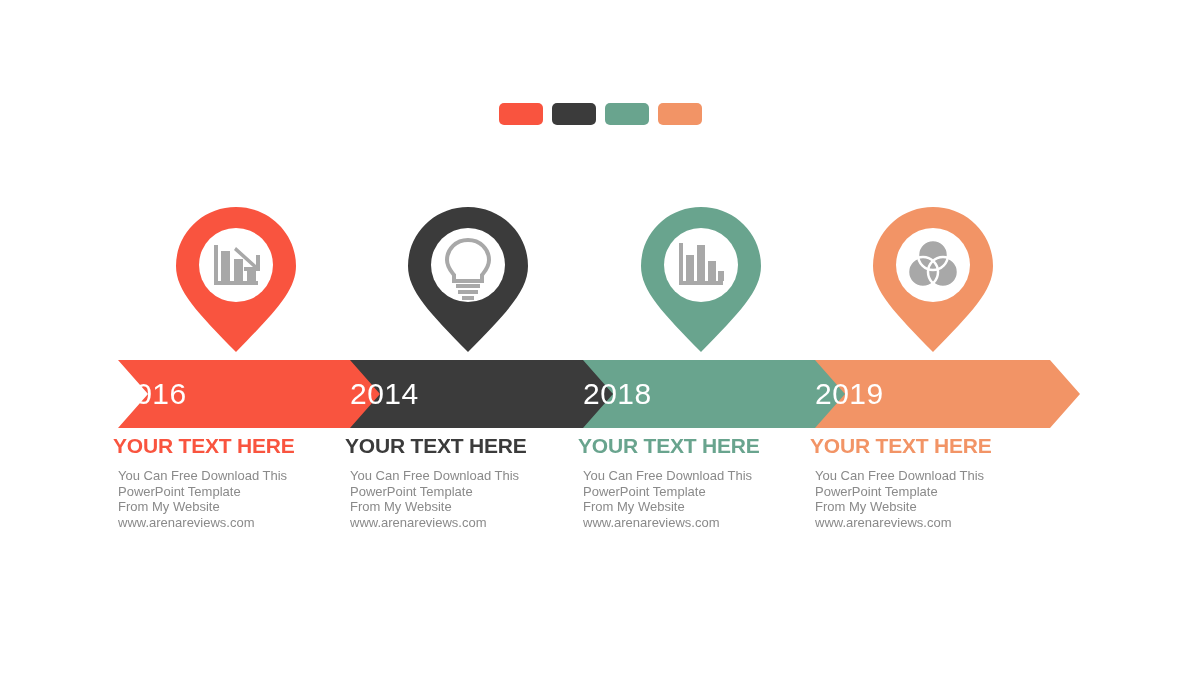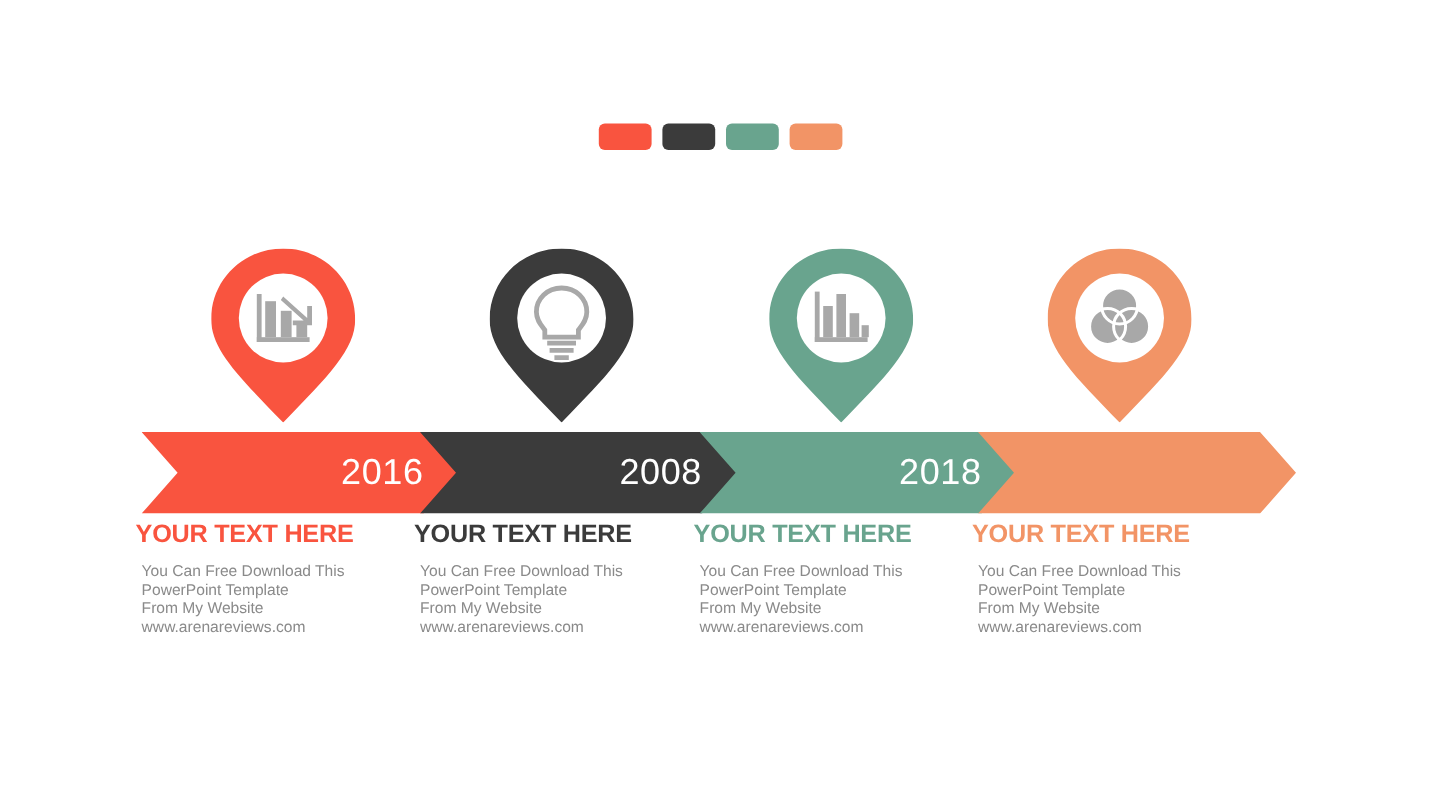--- a/index.html
+++ b/index.html
@@ -88,21 +88,21 @@
     height: 68px;
   }
   .arrow-svg { display: block; }
   .arrow-year {
     position: absolute;
     top: 360px;
     height: 68px;
     line-height: 68px;
     width: 235px;
     left: 0;
-    text-align: right;
+    text-align: left;
     color: #ffffff;
     font-size: 30px;
     font-weight: normal;
     letter-spacing: 0.5px;
   }
 
   
   .caption-heading {
     position: absolute;
     top: 434px;
@@ -183,21 +183,21 @@
             <line x1="54" y1="91" x2="66" y2="91"></line>
           </g>
         </svg>
       </div>
 
       <div class="arrow-band" style="left:0;">
         <svg class="arrow-svg" width="265" height="68" viewBox="0 0 265 68">
           <path d="M0 0 L235 0 L265 34 L235 68 L0 68 L30 34 Z" fill="#3b3b3b"></path>
         </svg>
       </div>
-      <div class="arrow-year">2008</div>
+      <div class="arrow-year">2014</div>
 
       <div class="caption-heading" style="color: rgb(59, 59, 59);">YOUR TEXT HERE</div>
       <div class="caption-body" style="color: rgb(138, 138, 138);">
         <div>You Can Free Download This</div>
         <div>PowerPoint Template</div>
         <div>From My Website</div>
         <div>www.arenareviews.com</div>
       </div>
     </div>
 
@@ -247,20 +247,21 @@
             <circle cx="70" cy="65" r="15" fill="none" stroke="#ffffff" stroke-width="2.5"></circle>
           </g>
         </svg>
       </div>
 
       <div class="arrow-band" style="left:0;">
         <svg class="arrow-svg" width="265" height="68" viewBox="0 0 265 68">
           <path d="M0 0 L235 0 L265 34 L235 68 L0 68 L30 34 Z" fill="#f29466"></path>
         </svg>
       </div>
+      <div class="arrow-year">2019</div>
 
       <div class="caption-heading" style="color: rgb(242, 148, 102);">YOUR TEXT HERE</div>
       <div class="caption-body" style="color: rgb(138, 138, 138);">
         <div>You Can Free Download This</div>
         <div>PowerPoint Template</div>
         <div>From My Website</div>
         <div>www.arenareviews.com</div>
       </div>
     </div>
 

